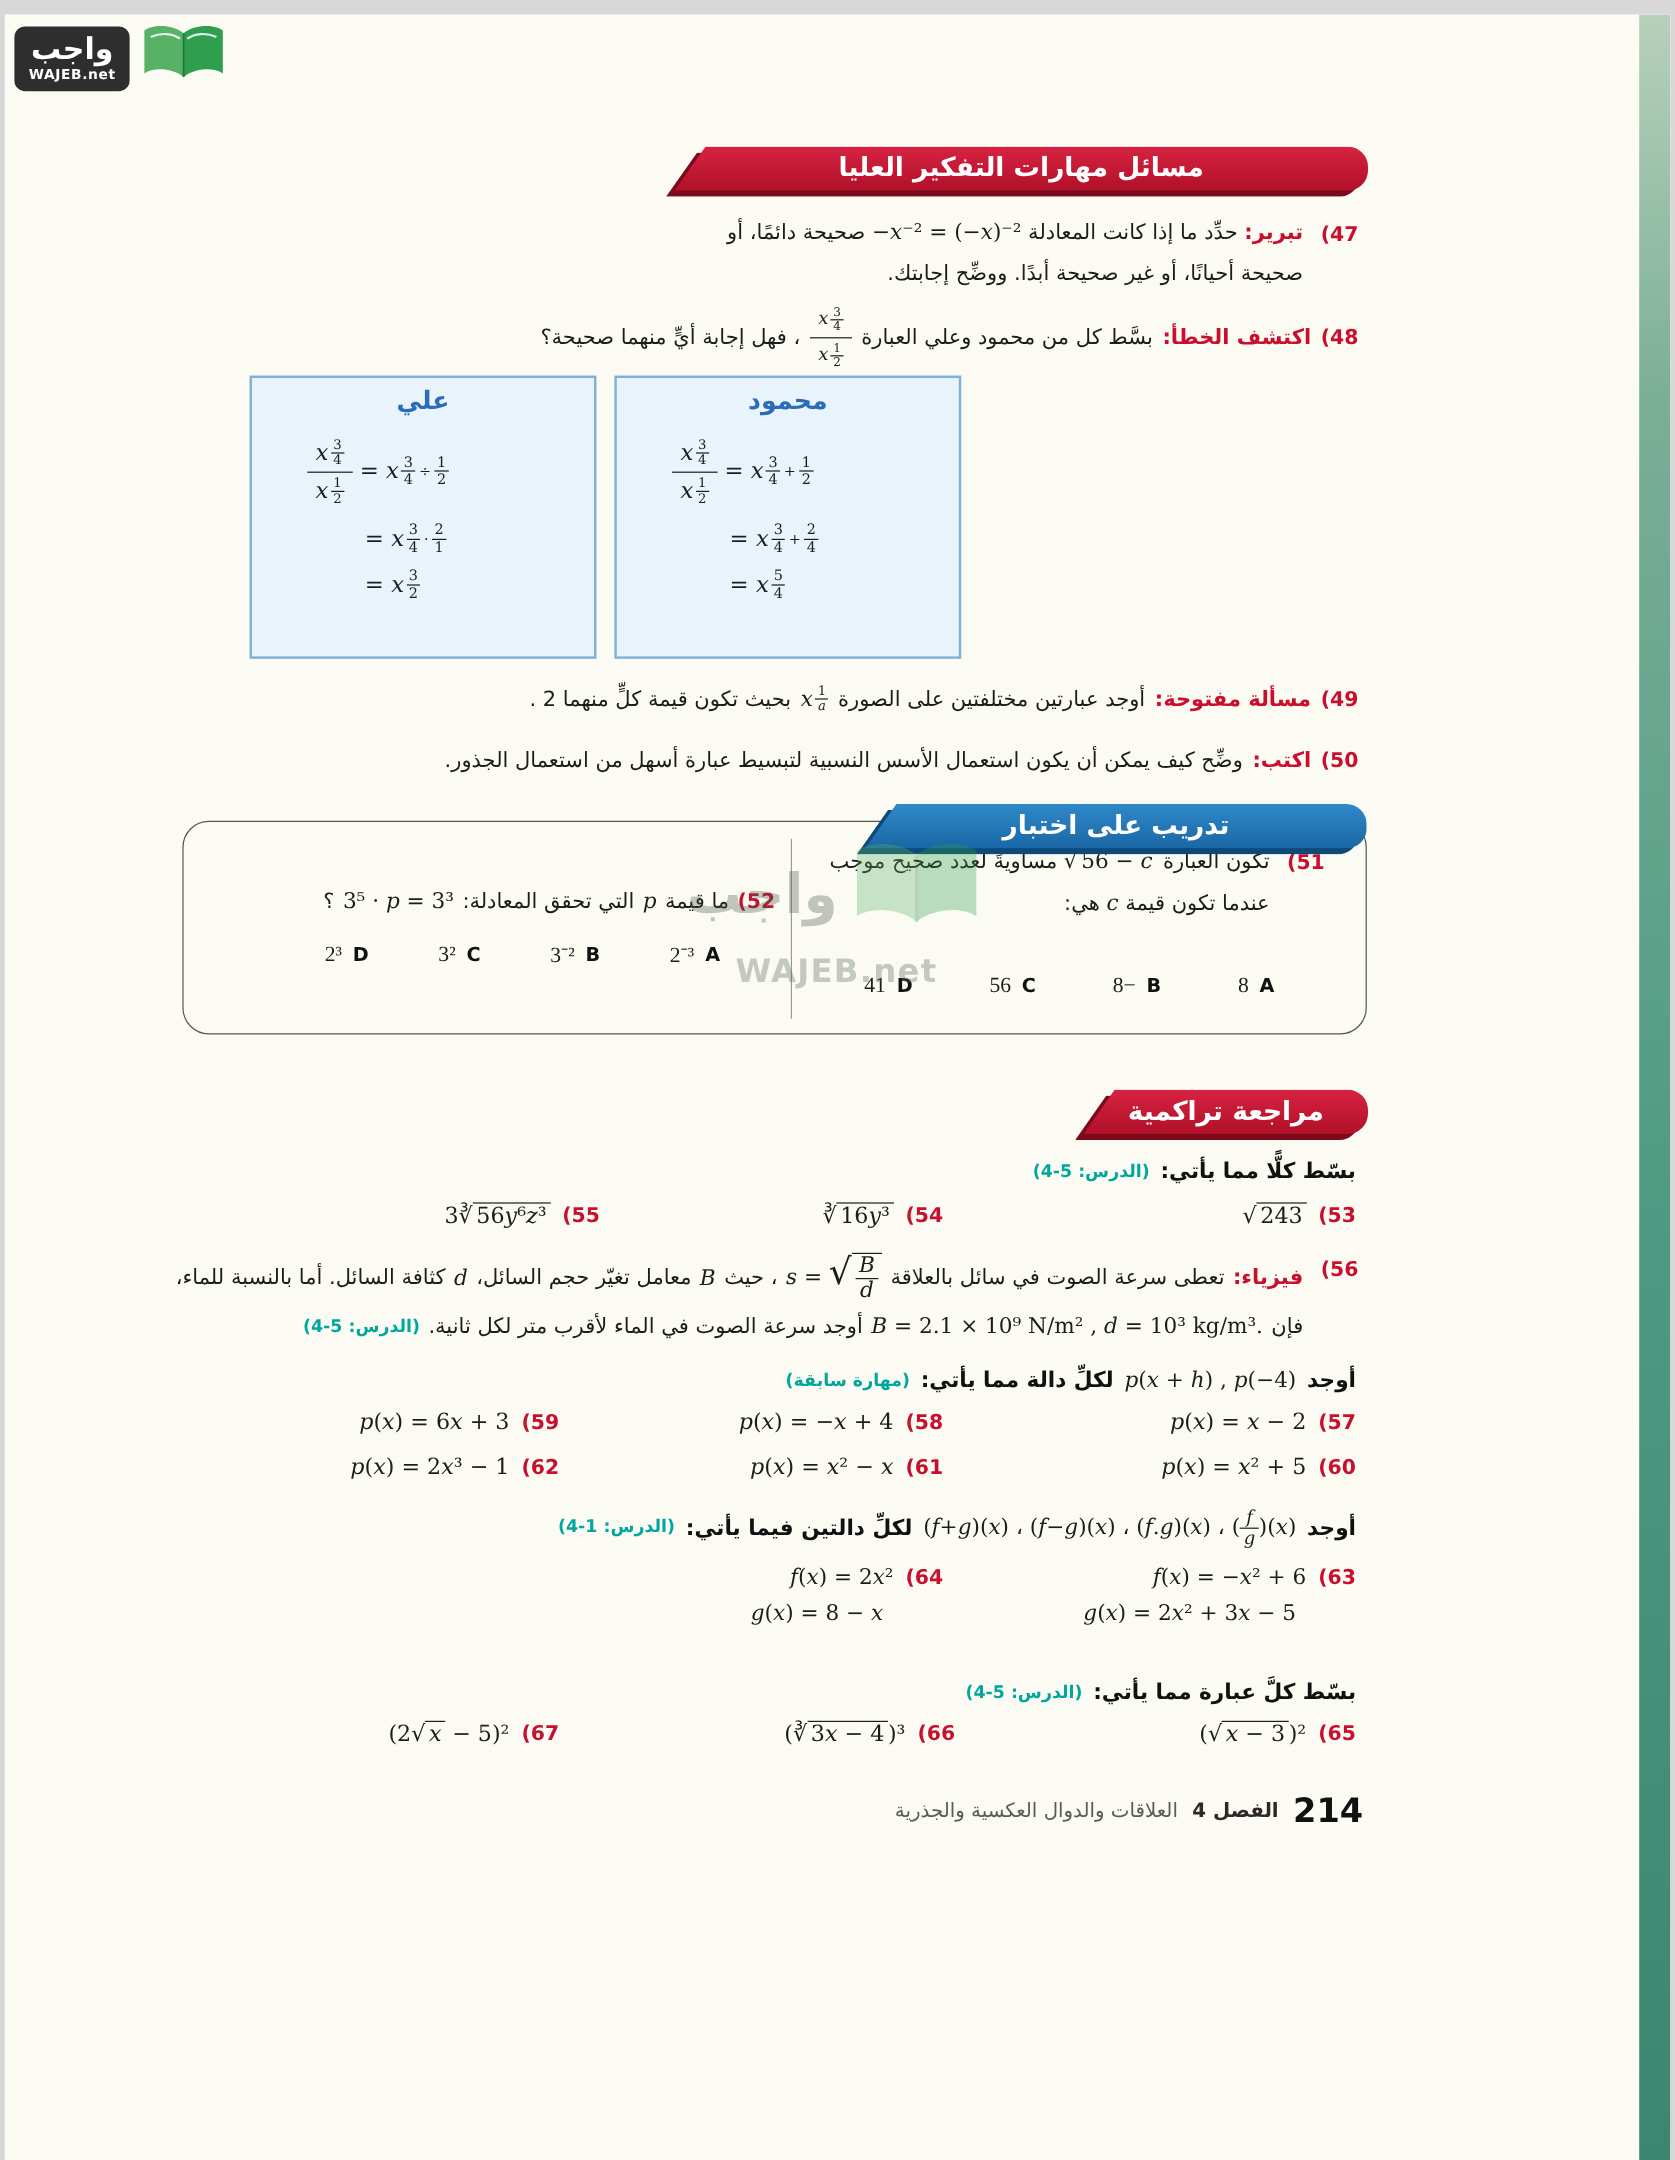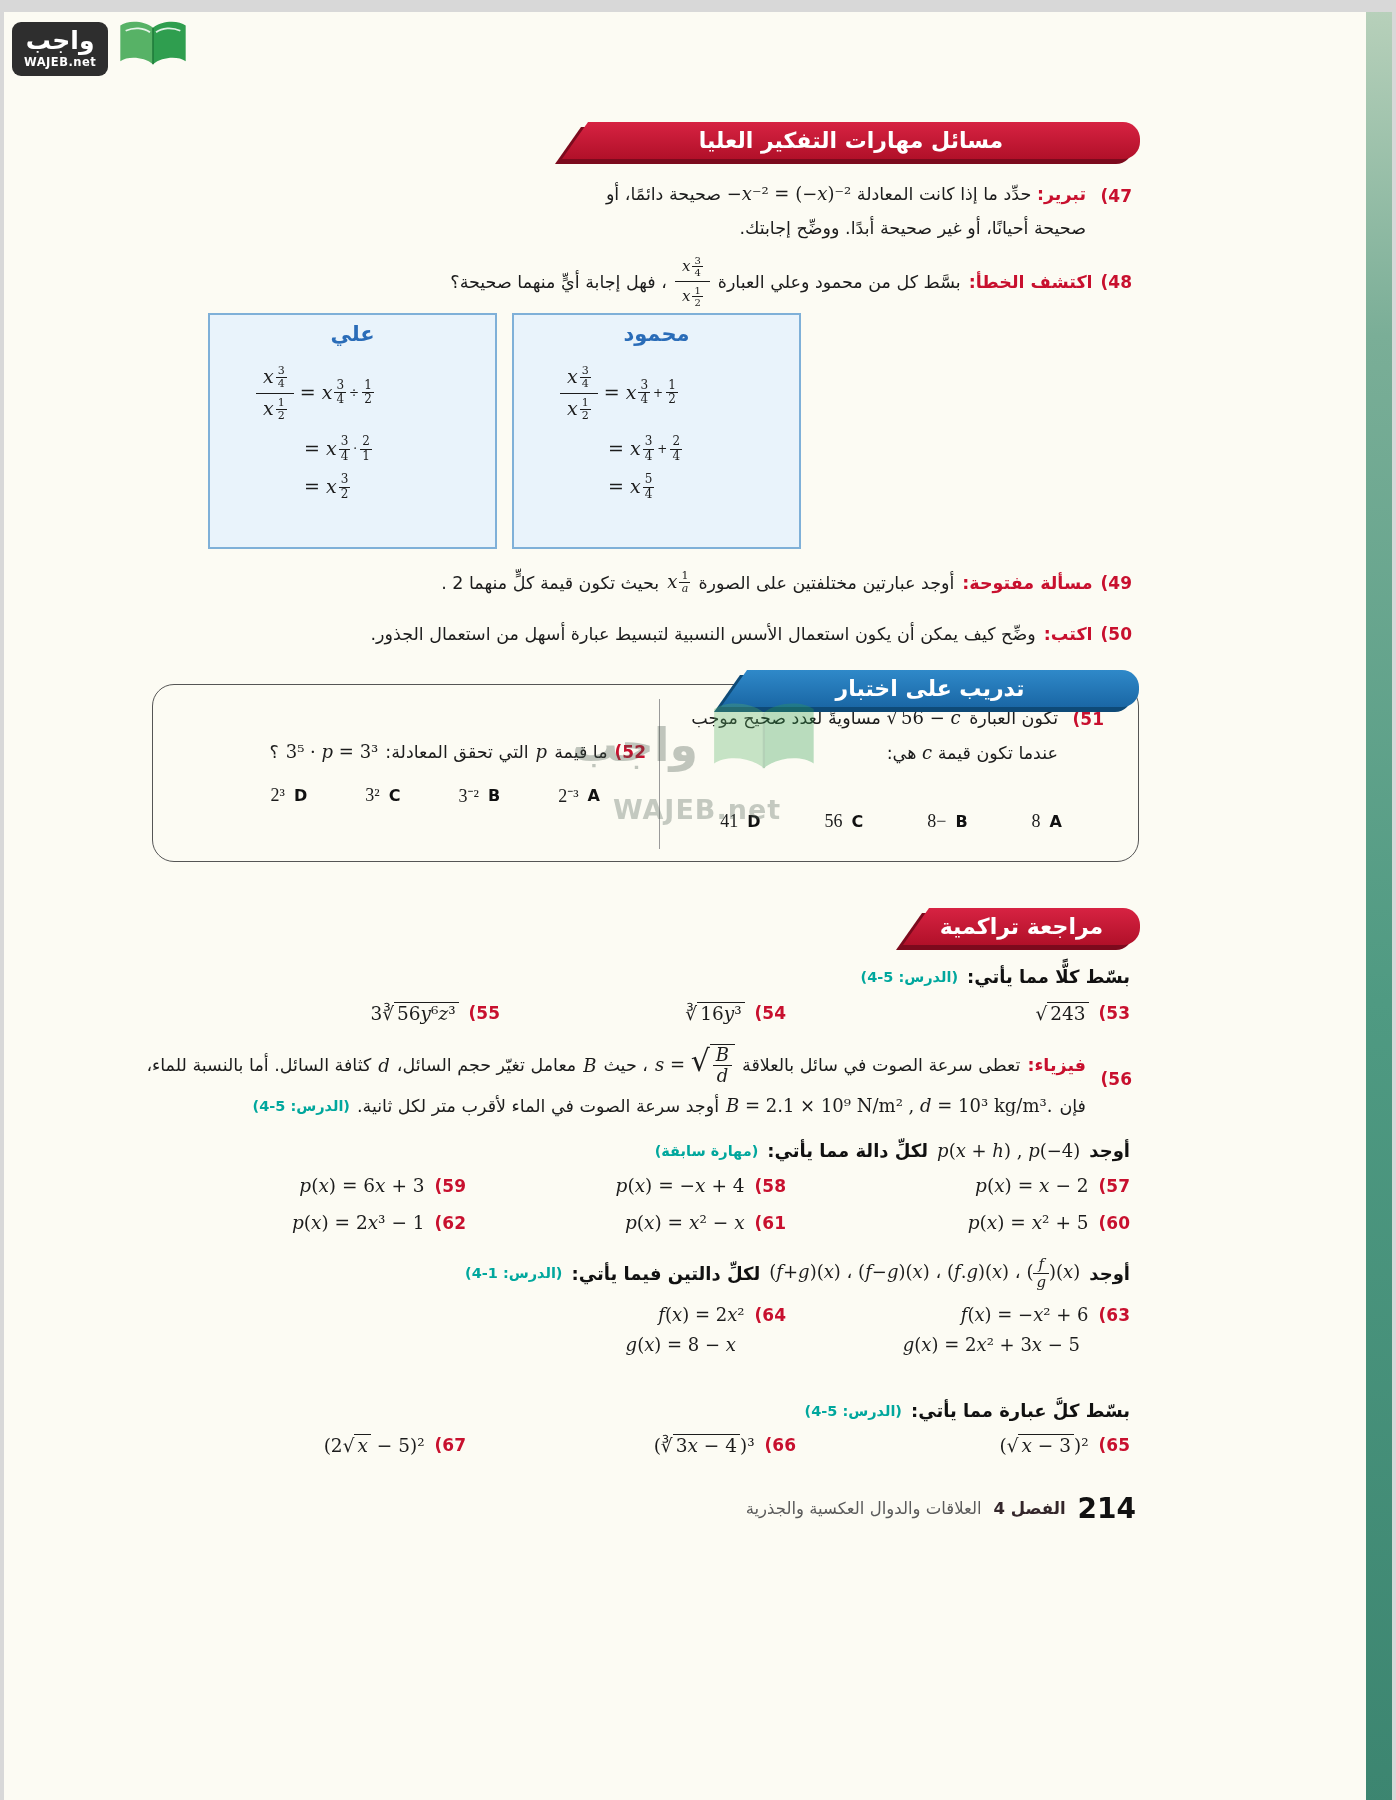--- a/index.html
+++ b/index.html
@@ -80,21 +80,21 @@
 
   
   .hrow { position:absolute; display:flex; direction:rtl; align-items:center; gap:9px; white-space:nowrap; }
   .hrow .lead { font-weight:bold; font-size:18px; color:#111; }
   .item { position:absolute; display:flex; direction:rtl; align-items:center; gap:10px; white-space:nowrap; }
   .item .mth { font-size:18.5px; }
   .pcol { position:absolute; display:flex; flex-direction:column; gap:9px; }
   .pcol .irow { display:flex; direction:rtl; align-items:center; gap:10px; white-space:nowrap; }
   .indent { padding-right:50px; }
   .p56 { position:absolute; right:260px; top:1032px; direction:rtl; padding-right:46px; }
-  .p56 > .pnum { position:absolute; right:0; top:25px; }
+  .p56 > .pnum { position:absolute; right:0; top:4px; }
   .row56 { display:flex; direction:rtl; align-items:center; gap:7px; white-space:nowrap; font-size:17.5px; }
   .l2 { margin-top:9px; }
 
   
   .ministry { position:absolute; left:56px; top:1366px; width:160px; text-align:center; }
   .m-dots { width:124px; height:84px; margin:0 auto;
     background-image:radial-gradient(circle,#3f9280 1.9px, rgba(0,0,0,0) 2.3px);
     background-size:11px 11px;
     clip-path:polygon(50% 0%,72% 22%,95% 38%,70% 42%,96% 70%,55% 68%,55% 100%,45% 100%,45% 68%,4% 70%,30% 42%,5% 38%,28% 22%); }
   .m-name { color:#3f9280; font-weight:bold; font-size:20px; margin-top:4px; }

